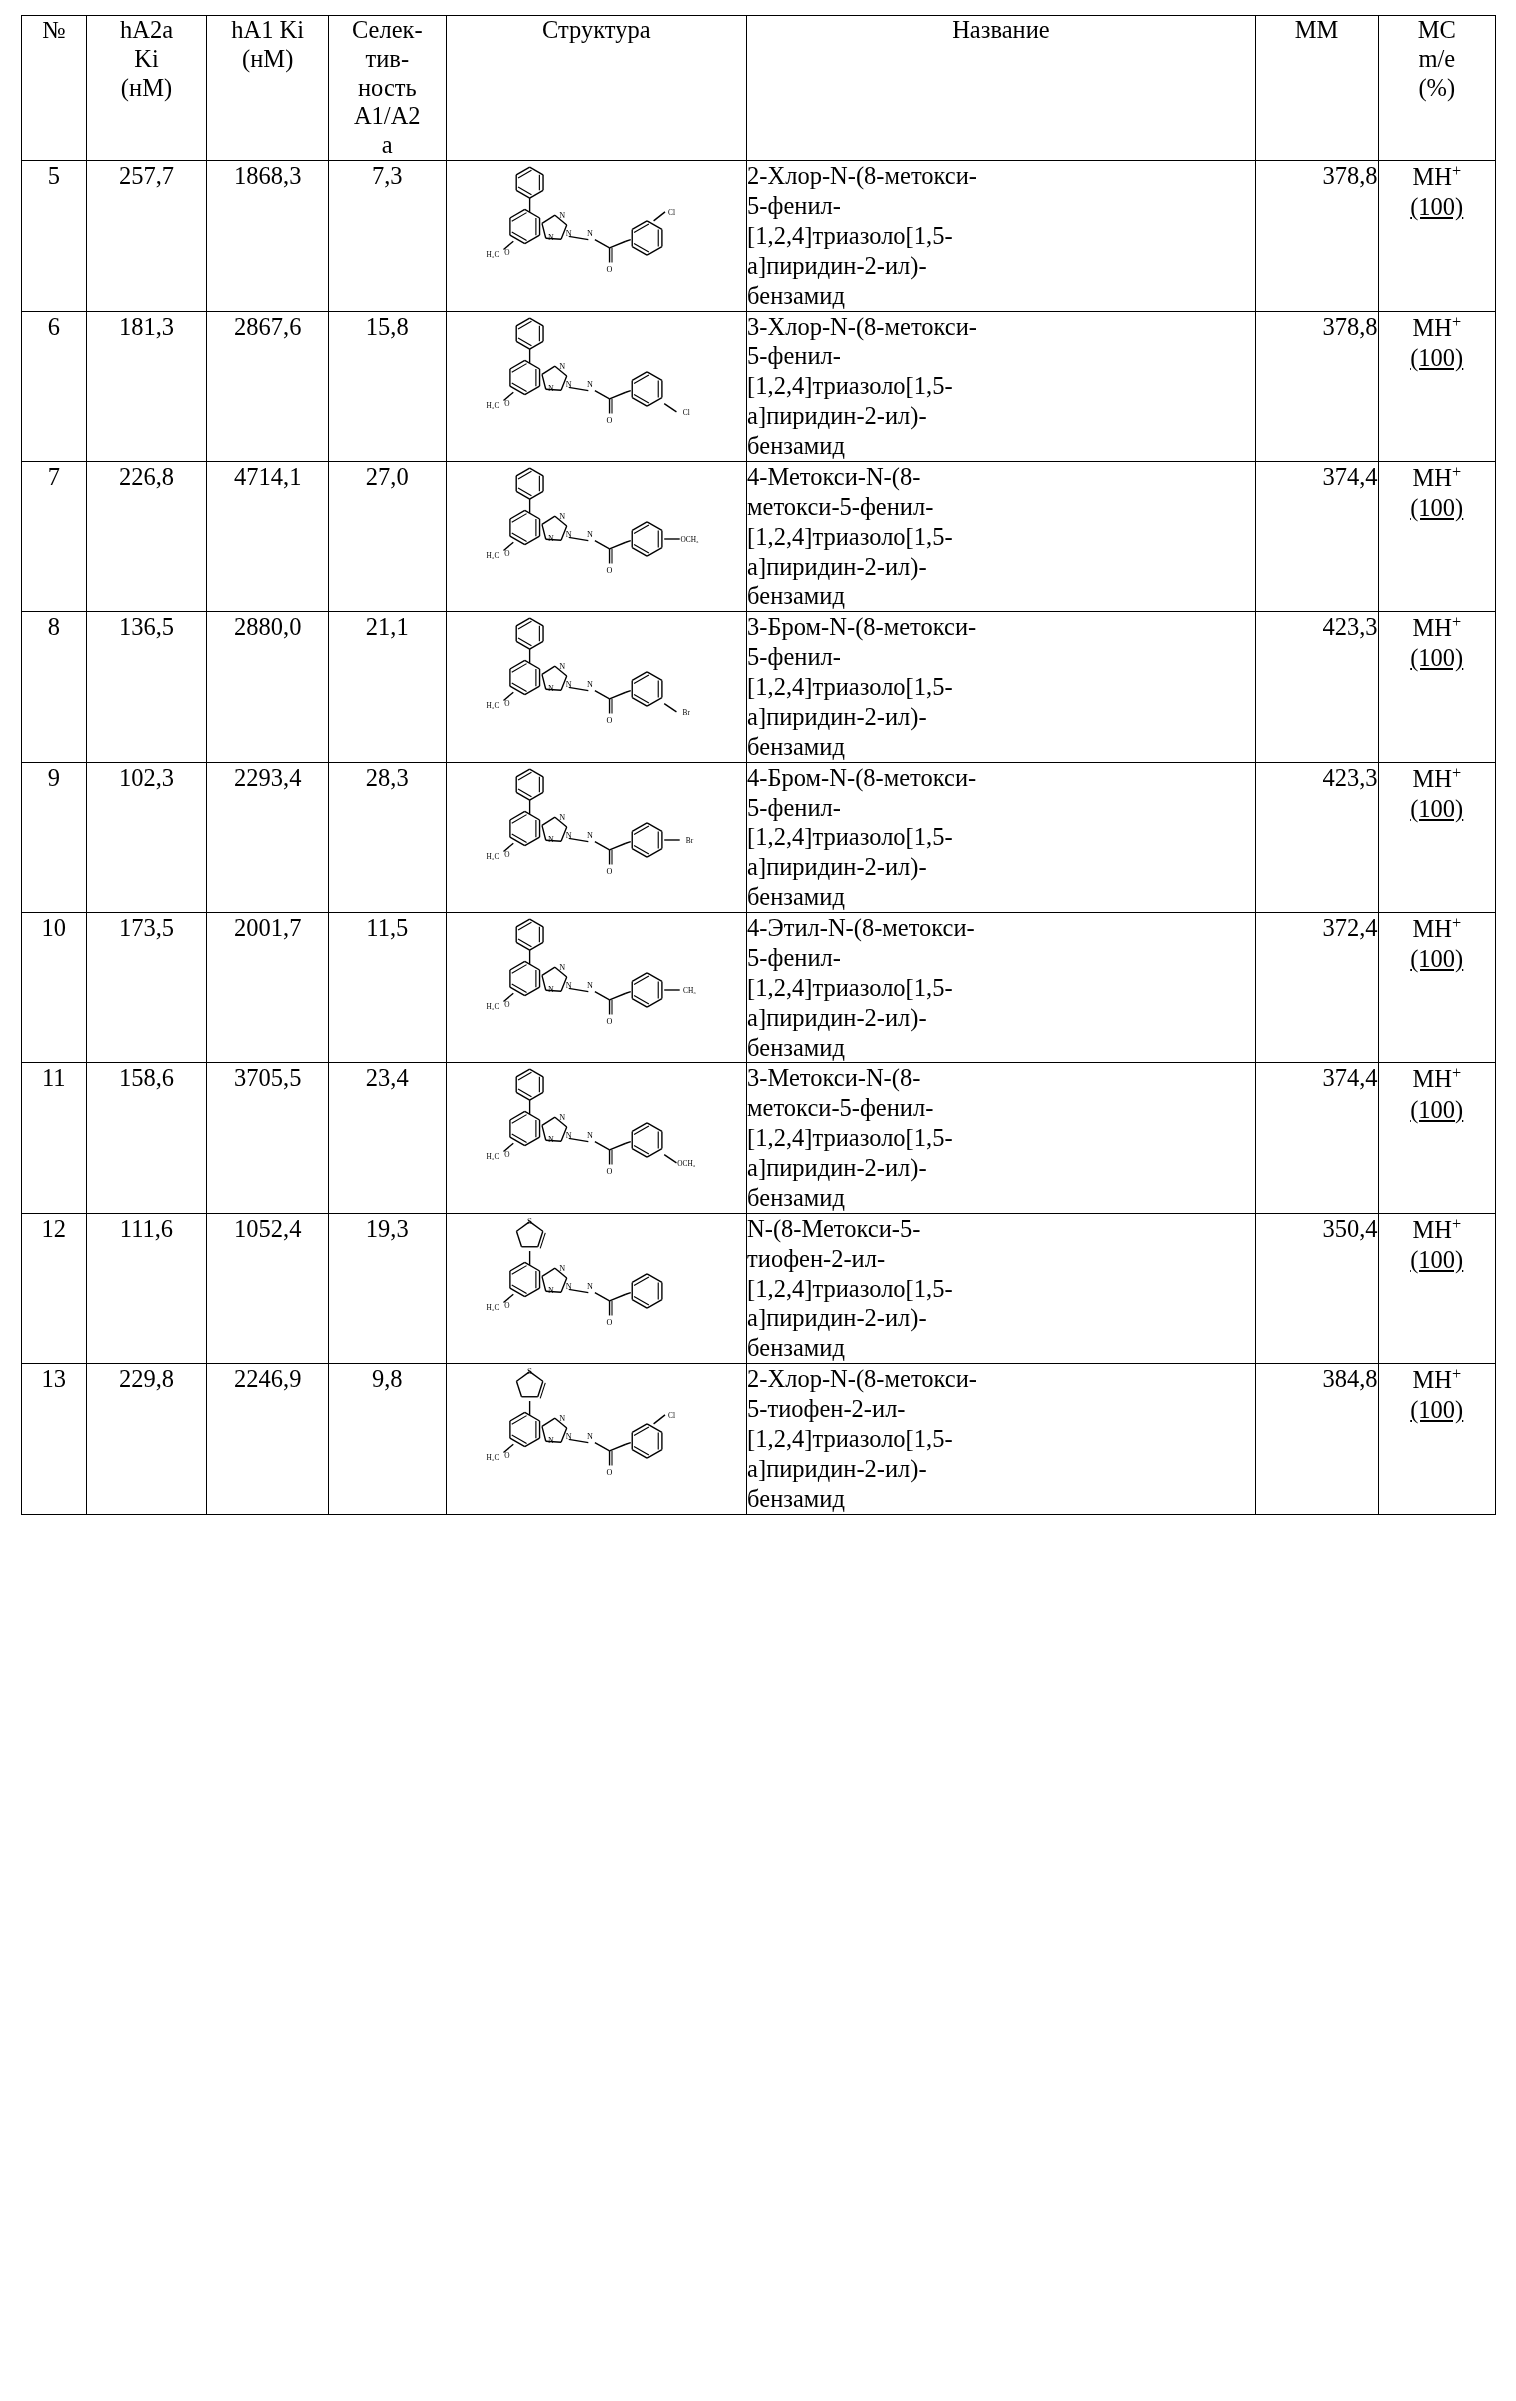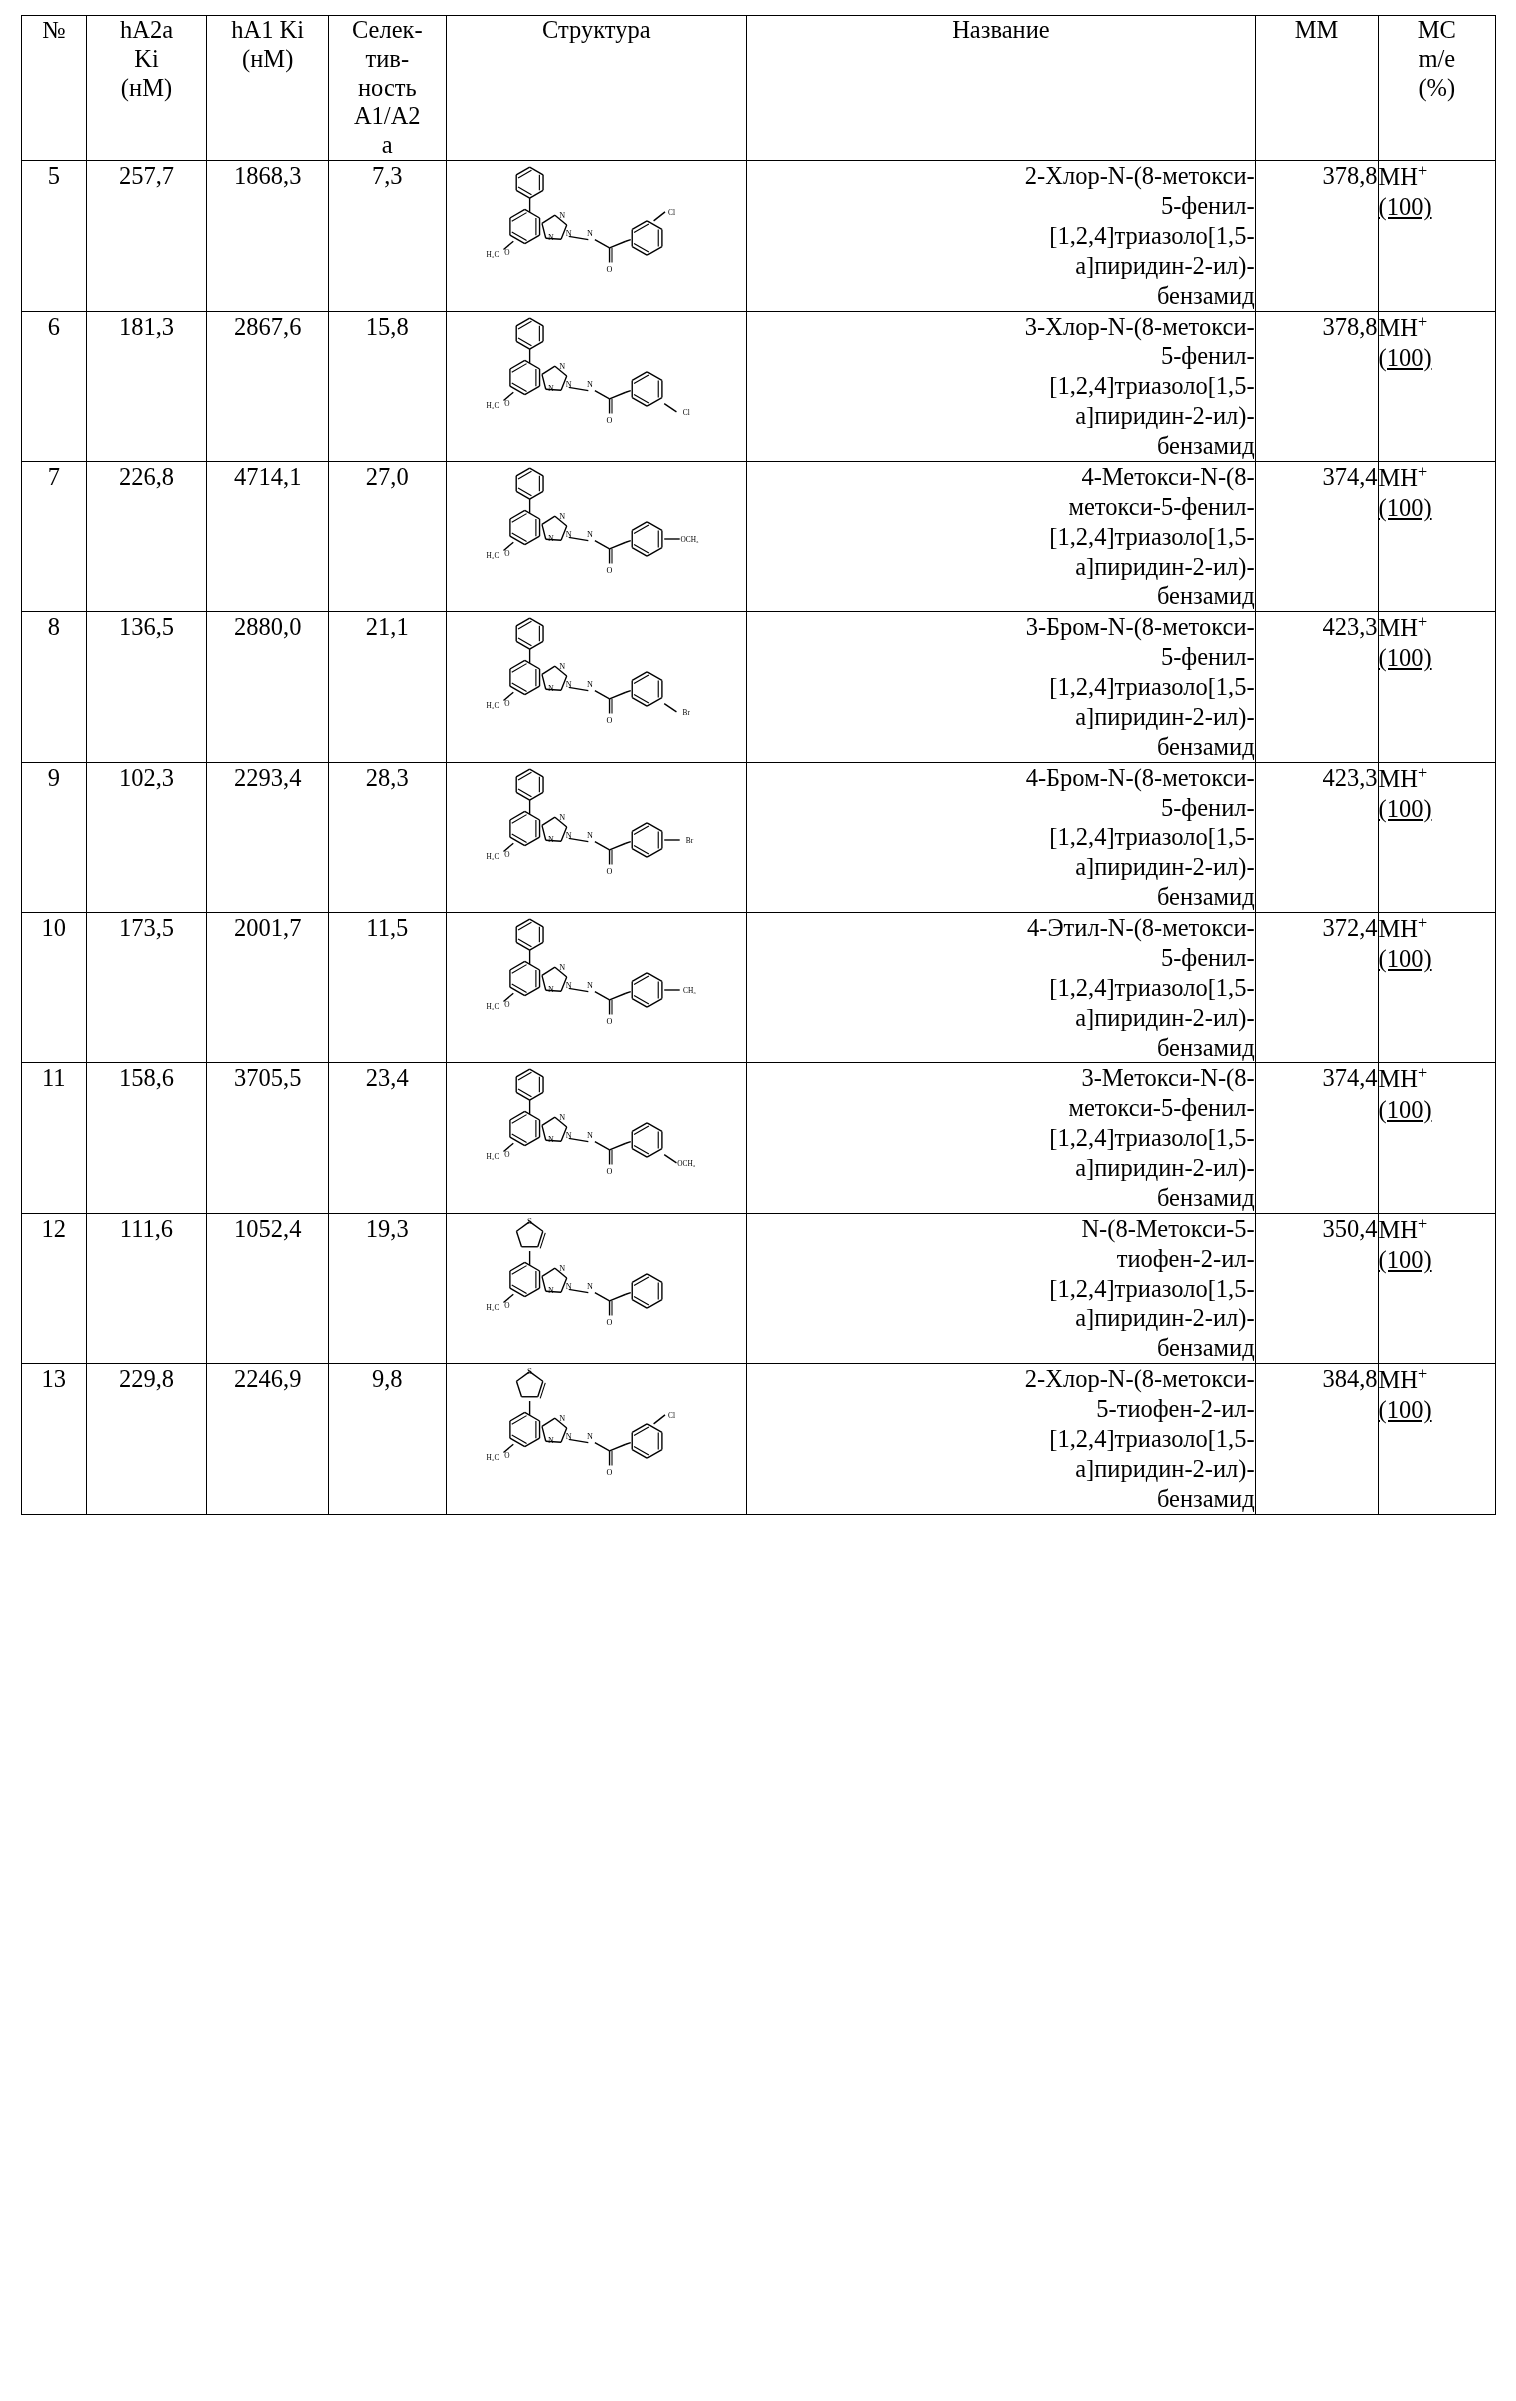--- a/index.html
+++ b/index.html
@@ -58,28 +58,28 @@
   td.mm {
     text-align: right;
     font-size: 24.5px;
     line-height: 1.2;
     padding-top: 7.4px;
   }
   td.name {
     font-size: 24.5px;
     line-height: 1.22;
     padding: 5.7px 4.9px 4.9px 7.4px;
-    text-align: right;
+    text-align: left;
     white-space: pre-line;
   }
   td.ms {
     font-size: 24.5px;
     line-height: 1.22;
     padding: 5.7px 4.9px 4.9px 7.4px;
-    text-align: left;
+    text-align: center;
   }
   td.ms .sup {
     vertical-align: super;
     font-size: 16.3px;
   }
   td.ms .paren { display: block; text-decoration: underline; }
   td.struct {
     text-align: center;
     padding: 4.9px 1.6px 4.9px 1.6px;
   }

